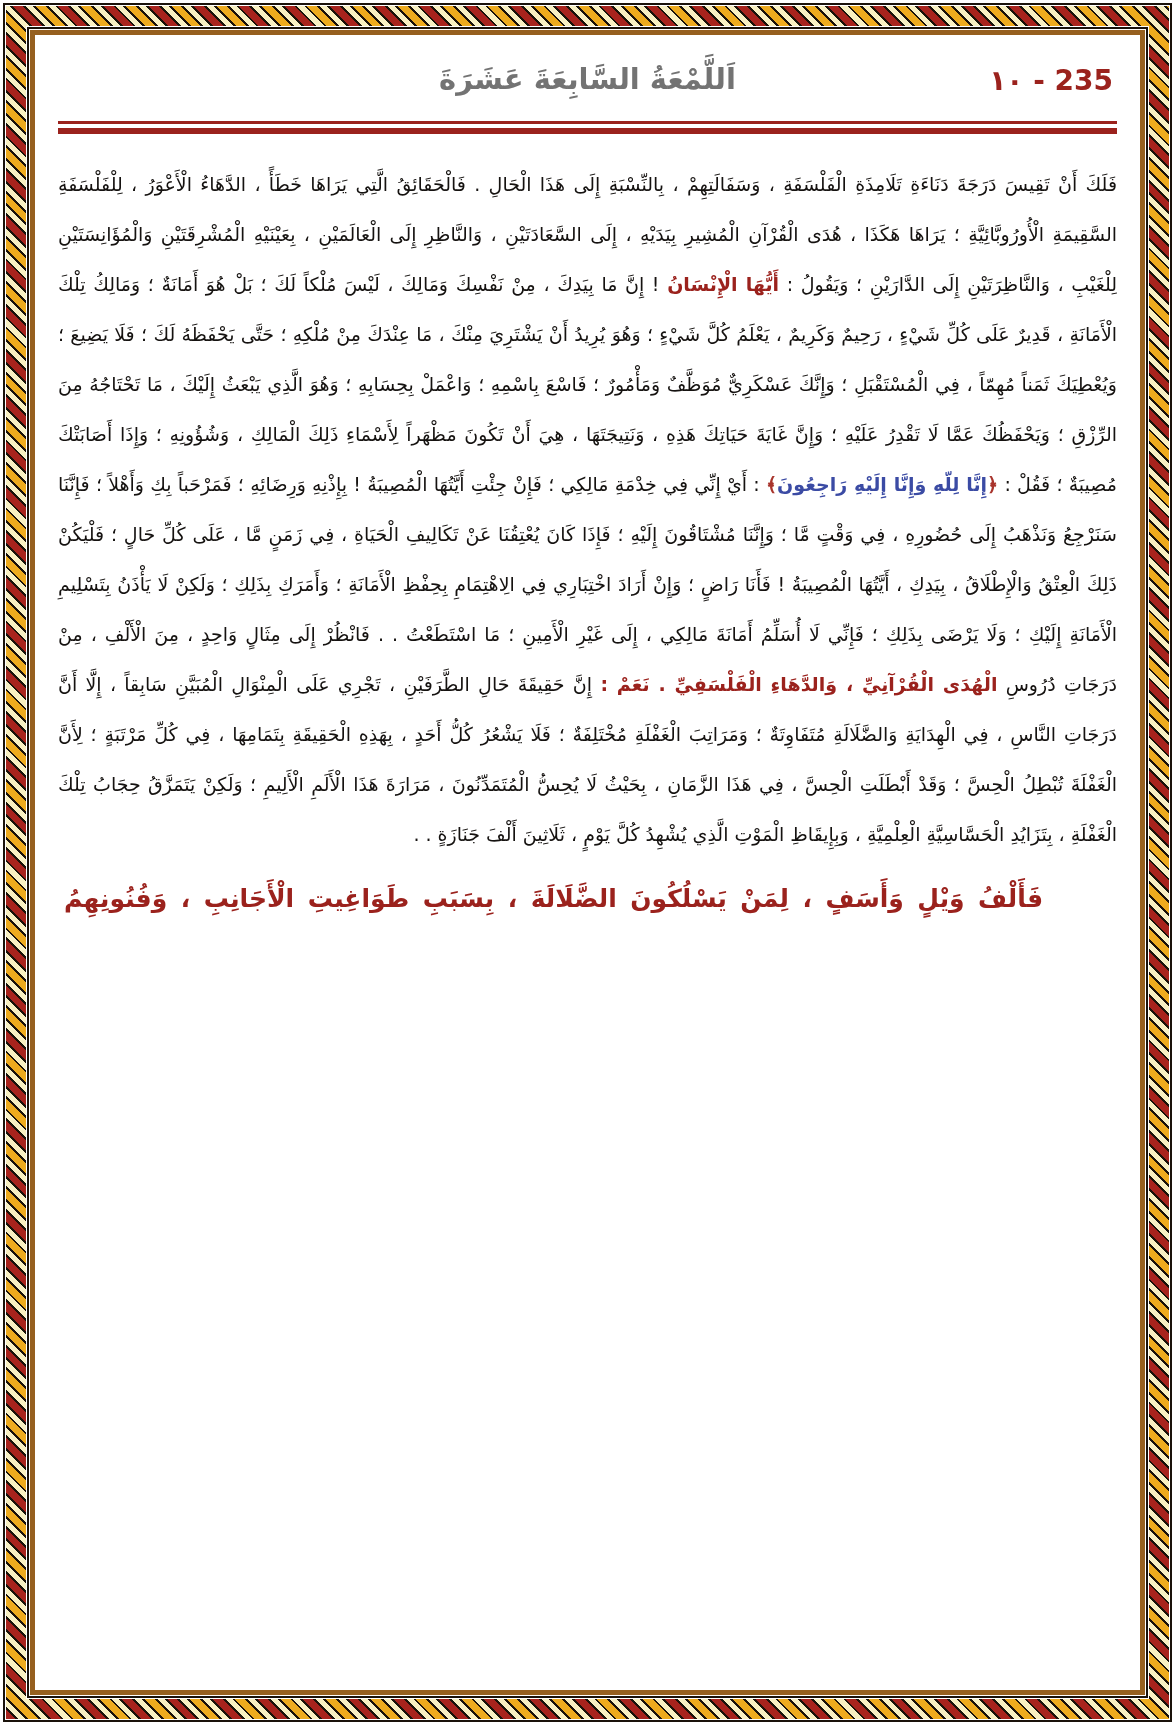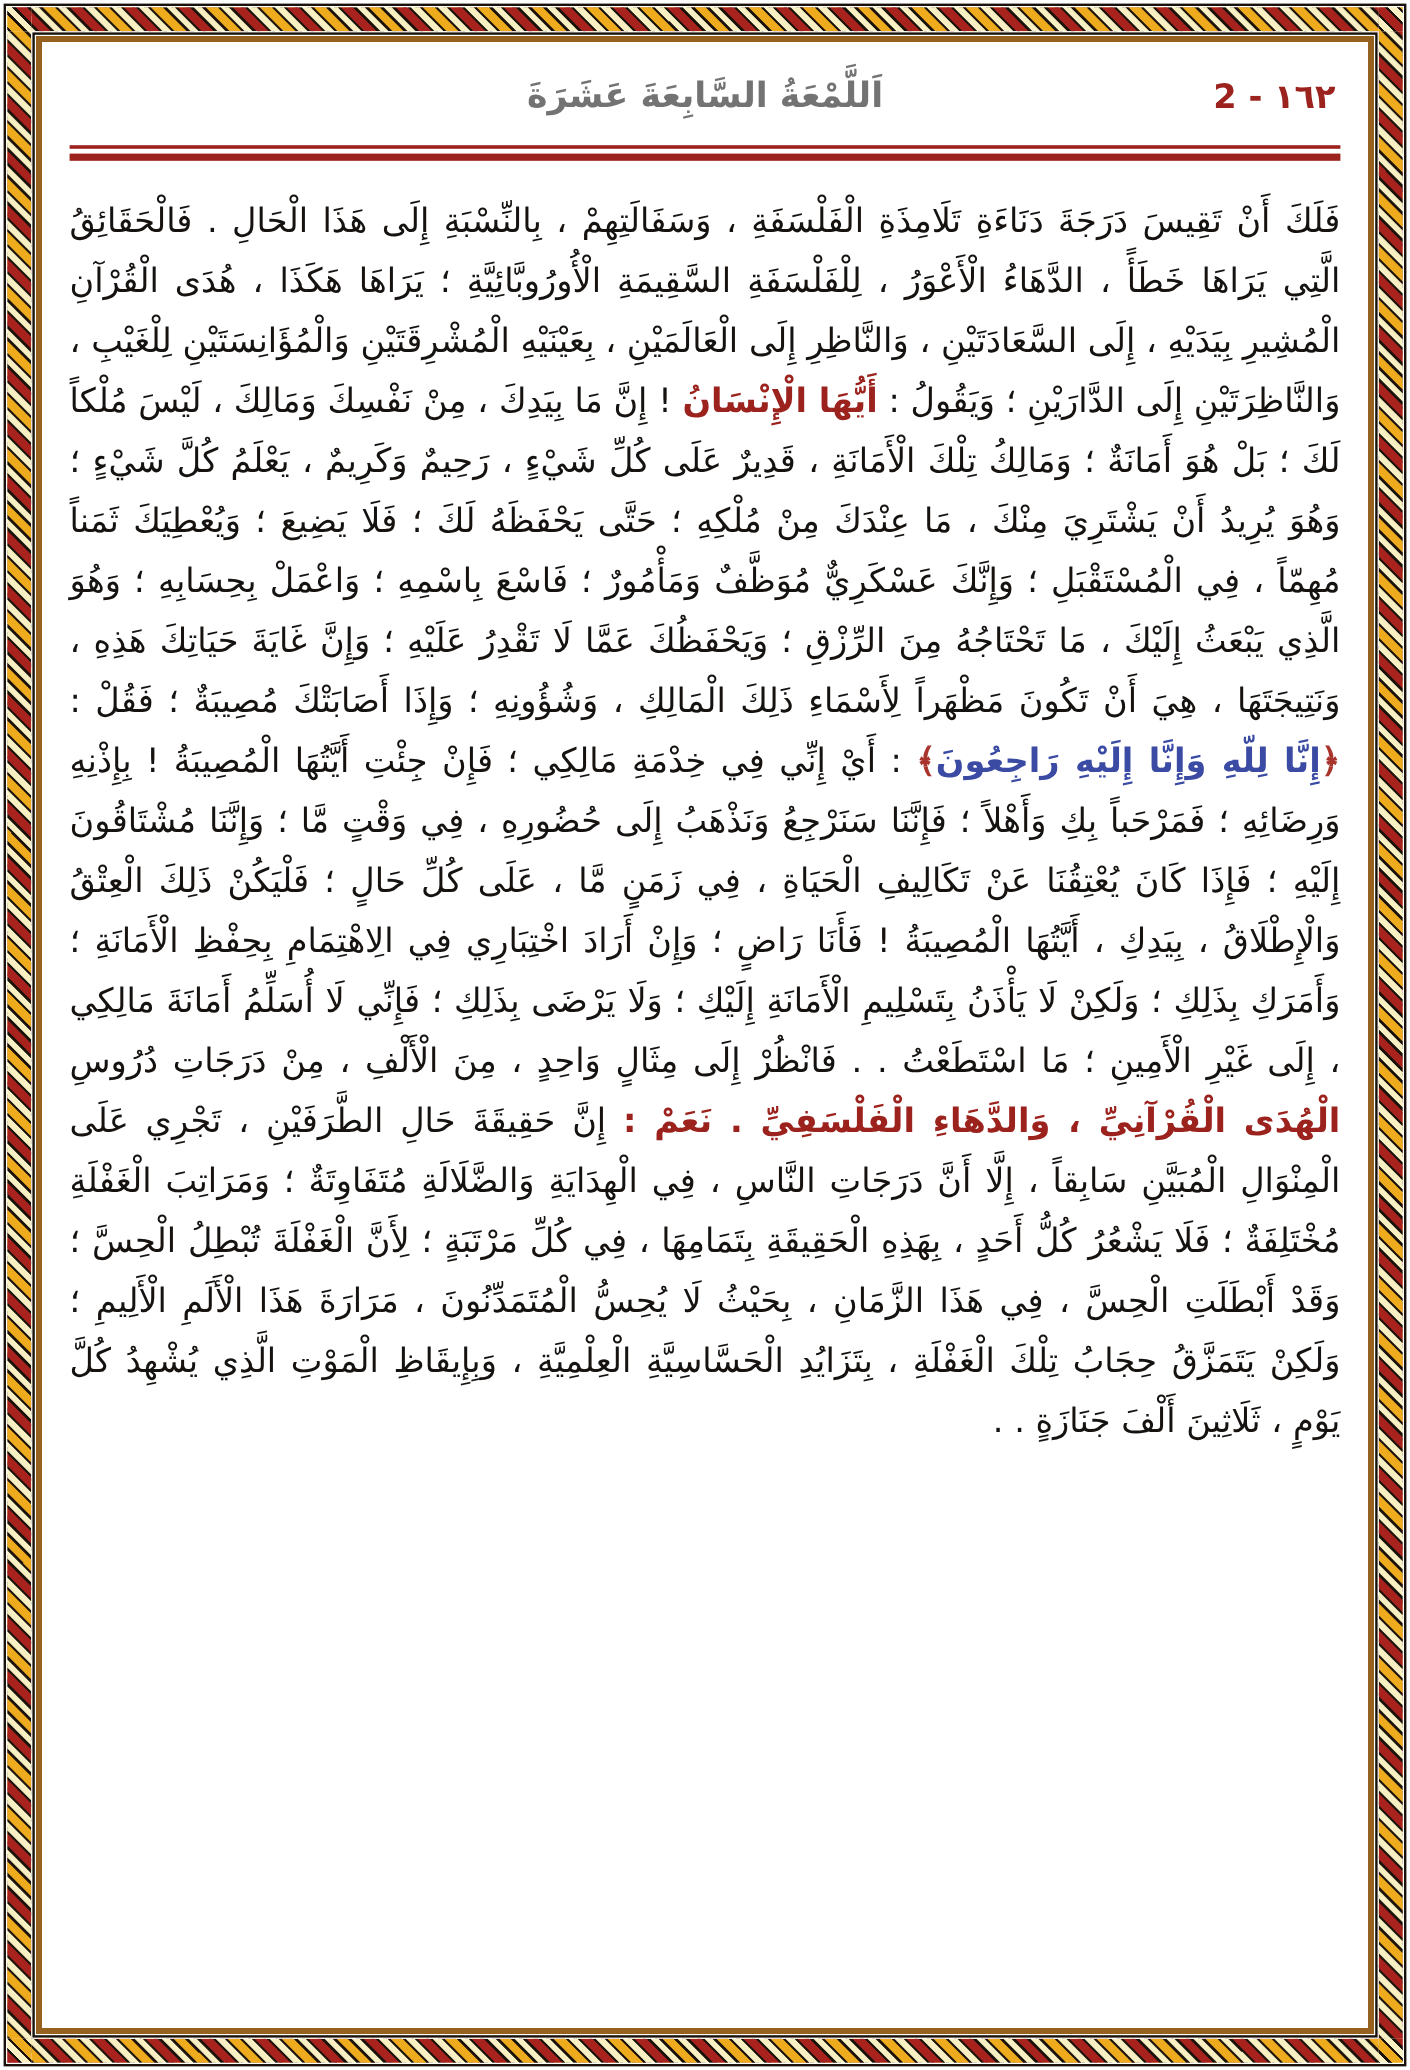--- a/index.html
+++ b/index.html
@@ -42,21 +42,21 @@
     padding-top:2px;
   }
   .rule{
     margin-top:9px;height:4px;
     border-top:3px solid #9b221d;
     border-bottom:6px solid #9b221d;
   }
   .body-text{
     margin:25px 0 0 0;
     color:#151210;
-    font-size:28px;
+    font-size:19px;
     line-height:50px;
     text-align:justify;
     text-justify:inter-word;
   }
   .seg-black{color:#151210;}
   .seg-red{color:#9b221d;font-weight:bold;}
   .seg-blue{color:#3b4ba4;font-weight:bold;}
   .seg-bracket{color:#a8342c;font-weight:bold;}
   .footer-red{
     margin:14px 4px 0 6px;
@@ -71,21 +71,22 @@
 <body>
 
 <div class="page">
   <div class="frame-outer"></div>
   <div class="frame-chain"></div>
   <div class="frame-line"></div>
   <div class="frame-brown"></div>
 
   <div class="content">
     <div class="header">
-      <div class="page-number">١٦٢ - 2</div>
+      <div class="page-number">235 - ١٠</div>
       <div class="title">اَللَّمْعَةُ السَّابِعَةَ عَشَرَةَ</div>
     </div>
     <div class="rule"></div>
 
     <p class="body-text"><span class="seg-black">فَلَكَ أَنْ تَقِيسَ دَرَجَةَ دَنَاءَةِ تَلَامِذَةِ الْفَلْسَفَةِ ، وَسَفَالَتِهِمْ ، بِالنِّسْبَةِ إِلَى هَذَا الْحَالِ . فَالْحَقَائِقُ الَّتِي يَرَاهَا خَطَأً ، الدَّهَاءُ الْأَعْوَرُ ، لِلْفَلْسَفَةِ السَّقِيمَةِ الْأُورُوبَّائِيَّةِ ؛ يَرَاهَا هَكَذَا ، هُدَى الْقُرْآنِ الْمُشِيرِ بِيَدَيْهِ ، إِلَى السَّعَادَتَيْنِ ، وَالنَّاظِرِ إِلَى الْعَالَمَيْنِ ، بِعَيْنَيْهِ الْمُشْرِقَتَيْنِ وَالْمُؤَانِسَتَيْنِ لِلْغَيْبِ ، وَالنَّاظِرَتَيْنِ إِلَى الدَّارَيْنِ ؛ وَيَقُولُ : </span><span class="seg-red">أَيُّهَا الْإِنْسَانُ</span><span class="seg-black"> ! إِنَّ مَا بِيَدِكَ ، مِنْ نَفْسِكَ وَمَالِكَ ، لَيْسَ مُلْكاً لَكَ ؛ بَلْ هُوَ أَمَانَةٌ ؛ وَمَالِكُ تِلْكَ الْأَمَانَةِ ، قَدِيرٌ عَلَى كُلِّ شَيْءٍ ، رَحِيمٌ وَكَرِيمٌ ، يَعْلَمُ كُلَّ شَيْءٍ ؛ وَهُوَ يُرِيدُ أَنْ يَشْتَرِيَ مِنْكَ ، مَا عِنْدَكَ مِنْ مُلْكِهِ ؛ حَتَّى يَحْفَظَهُ لَكَ ؛ فَلَا يَضِيعَ ؛ وَيُعْطِيَكَ ثَمَناً مُهِمّاً ، فِي الْمُسْتَقْبَلِ ؛ وَإِنَّكَ عَسْكَرِيٌّ مُوَظَّفٌ وَمَأْمُورٌ ؛ فَاسْعَ بِاسْمِهِ ؛ وَاعْمَلْ بِحِسَابِهِ ؛ وَهُوَ الَّذِي يَبْعَثُ إِلَيْكَ ، مَا تَحْتَاجُهُ مِنَ الرِّزْقِ ؛ وَيَحْفَظُكَ عَمَّا لَا تَقْدِرُ عَلَيْهِ ؛ وَإِنَّ غَايَةَ حَيَاتِكَ هَذِهِ ، وَنَتِيجَتَهَا ، هِيَ أَنْ تَكُونَ مَظْهَراً لِأَسْمَاءِ ذَلِكَ الْمَالِكِ ، وَشُؤُونِهِ ؛ وَإِذَا أَصَابَتْكَ مُصِيبَةٌ ؛ فَقُلْ : </span><span class="seg-bracket">﴿</span><span class="seg-blue">إِنَّا لِلّهِ وَإِنَّا إِلَيْهِ رَاجِعُونَ</span><span class="seg-bracket">﴾</span><span class="seg-black"> : أَيْ إِنِّي فِي خِدْمَةِ مَالِكِي ؛ فَإِنْ جِئْتِ أَيَّتُهَا الْمُصِيبَةُ ! بِإِذْنِهِ وَرِضَائِهِ ؛ فَمَرْحَباً بِكِ وَأَهْلاً ؛ فَإِنَّنَا سَنَرْجِعُ وَنَذْهَبُ إِلَى حُضُورِهِ ، فِي وَقْتٍ مَّا ؛ وَإِنَّنَا مُشْتَاقُونَ إِلَيْهِ ؛ فَإِذَا كَانَ يُعْتِقُنَا عَنْ تَكَالِيفِ الْحَيَاةِ ، فِي زَمَنٍ مَّا ، عَلَى كُلِّ حَالٍ ؛ فَلْيَكُنْ ذَلِكَ الْعِتْقُ وَالْإِطْلَاقُ ، بِيَدِكِ ، أَيَّتُهَا الْمُصِيبَةُ ! فَأَنَا رَاضٍ ؛ وَإِنْ أَرَادَ اخْتِبَارِي فِي الِاهْتِمَامِ بِحِفْظِ الْأَمَانَةِ ؛ وَأَمَرَكِ بِذَلِكِ ؛ وَلَكِنْ لَا يَأْذَنُ بِتَسْلِيمِ الْأَمَانَةِ إِلَيْكِ ؛ وَلَا يَرْضَى بِذَلِكِ ؛ فَإِنِّي لَا أُسَلِّمُ أَمَانَةَ مَالِكِي ، إِلَى غَيْرِ الْأَمِينِ ؛ مَا اسْتَطَعْتُ . . فَانْظُرْ إِلَى مِثَالٍ وَاحِدٍ ، مِنَ الْأَلْفِ ، مِنْ دَرَجَاتِ دُرُوسِ </span><span class="seg-red">الْهُدَى الْقُرْآنِيِّ ، وَالدَّهَاءِ الْفَلْسَفِيِّ . نَعَمْ :</span><span class="seg-black"> إِنَّ حَقِيقَةَ حَالِ الطَّرَفَيْنِ ، تَجْرِي عَلَى الْمِنْوَالِ الْمُبَيَّنِ سَابِقاً ، إِلَّا أَنَّ دَرَجَاتِ النَّاسِ ، فِي الْهِدَايَةِ وَالضَّلَالَةِ مُتَفَاوِتَةٌ ؛ وَمَرَاتِبَ الْغَفْلَةِ مُخْتَلِفَةٌ ؛ فَلَا يَشْعُرُ كُلُّ أَحَدٍ ، بِهَذِهِ الْحَقِيقَةِ بِتَمَامِهَا ، فِي كُلِّ مَرْتَبَةٍ ؛ لِأَنَّ الْغَفْلَةَ تُبْطِلُ الْحِسَّ ؛ وَقَدْ أَبْطَلَتِ الْحِسَّ ، فِي هَذَا الزَّمَانِ ، بِحَيْثُ لَا يُحِسُّ الْمُتَمَدِّنُونَ ، مَرَارَةَ هَذَا الْأَلَمِ الْأَلِيمِ ؛ وَلَكِنْ يَتَمَزَّقُ حِجَابُ تِلْكَ الْغَفْلَةِ ، بِتَزَايُدِ الْحَسَّاسِيَّةِ الْعِلْمِيَّةِ ، وَبِإِيقَاظِ الْمَوْتِ الَّذِي يُشْهِدُ كُلَّ يَوْمٍ ، ثَلَاثِينَ أَلْفَ جَنَازَةٍ . .</span></p>
 
+    <p class="footer-red">فَأَلْفُ وَيْلٍ وَأَسَفٍ ، لِمَنْ يَسْلُكُونَ الضَّلَالَةَ ، بِسَبَبِ طَوَاغِيتِ الْأَجَانِبِ ، وَفُنُونِهِمُ</p>
   </div>
 </div>
 
 </body></html>

